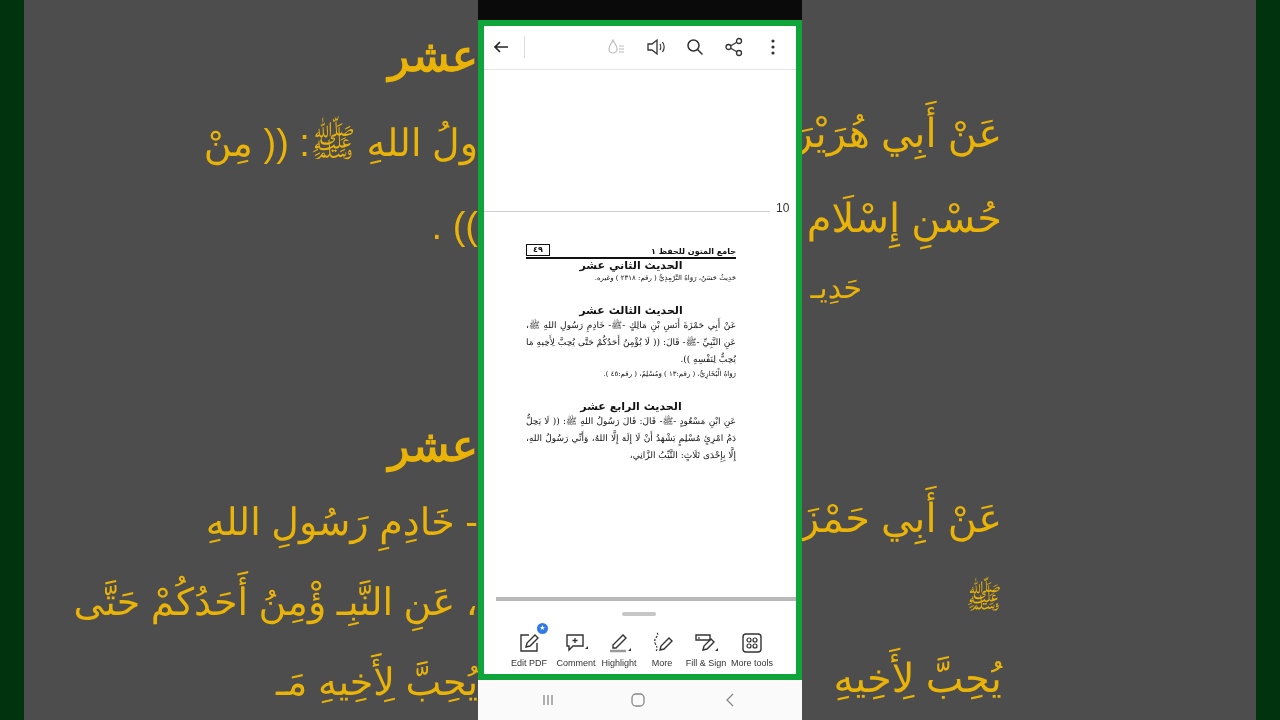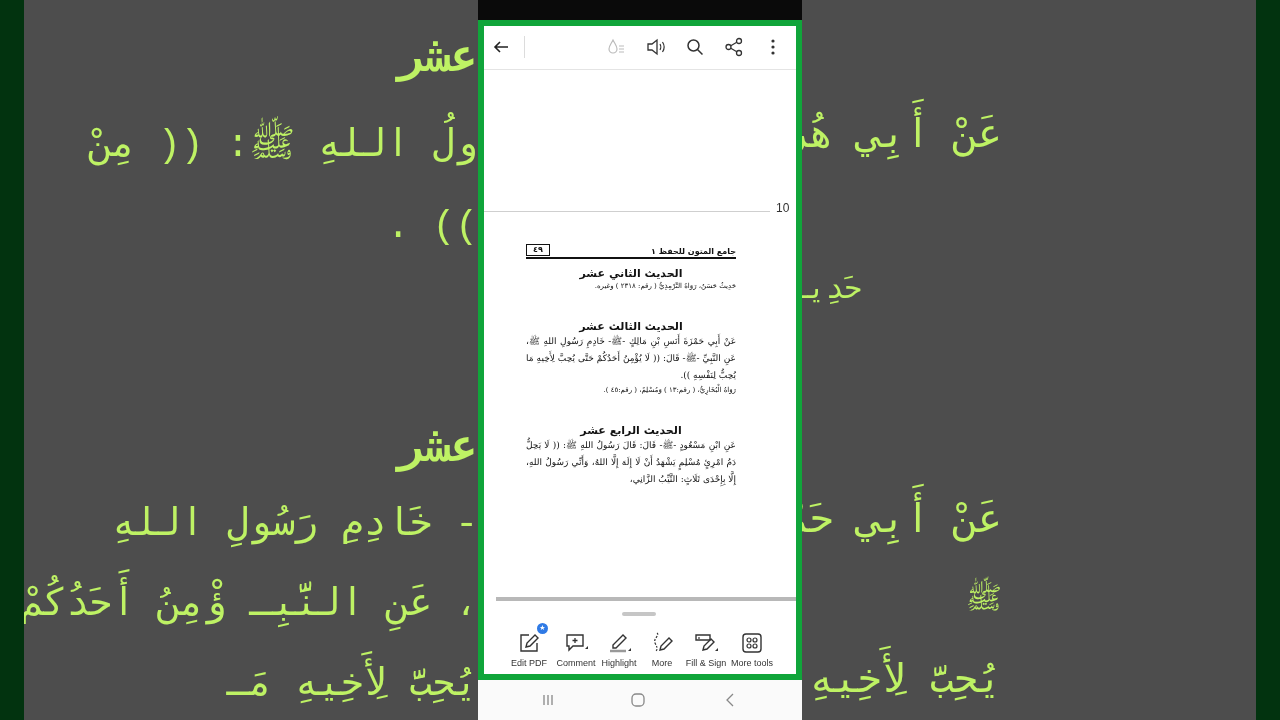--- a/index.html
+++ b/index.html
@@ -4,38 +4,38 @@
 <style>
   * { box-sizing: border-box; margin: 0; padding: 0; }
   html, body { width: 1280px; height: 720px; overflow: hidden; background: #4a4a4a; font-family: "DejaVu Sans", sans-serif; }
   .stage { position: relative; width: 1280px; height: 720px; }
   .side-strip { position: absolute; top: 0; width: 24px; height: 720px; background: #02330f; }
   .side-strip.left { left: 0; }
   .side-strip.right { right: 0; }
   .bg-panel { position: absolute; top: 0; height: 720px; background: #4d4d4d; overflow: hidden; color: #111; }
   .bg-panel.left { left: 24px; width: 454px; }
   .bg-panel.right { left: 802px; width: 454px; }
-  .bg-text { position: absolute; font-family: Liberation Mono, monospace; color: #bef264; white-space: nowrap; direction: rtl; }
+  .bg-text { position: absolute; font-family: Liberation Sans, sans-serif; color: #eab308; white-space: nowrap; direction: rtl; }
 
   .phone { position: absolute; left: 478px; top: 0; width: 324px; height: 720px; background: #000; }
   .status-bar { height: 20px; background: #0a0a0a; }
   .app-frame { position: absolute; left: 0; top: 20px; width: 324px; height: 660px; border: 6px solid #10a53a; background: #fff; overflow: hidden; }
   .toolbar { height: 44px; display: flex; align-items: center; position: relative; border-bottom: 1px solid #e4e4e4; }
   .tb-btn { position: absolute; top: 8px; width: 26px; height: 26px; display: flex; align-items: center; justify-content: center; }
   .tb-sep { position: absolute; left: 40px; top: 10px; width: 1px; height: 22px; background: #dcdcdc; }
 
   .doc-area { position: absolute; top: 45px; left: 0; width: 340px; height: 530px; background: #fff; }
   .page-sep { position: absolute; left: 0; top: 140px; width: 286px; height: 1px; background: #cfcfcf; }
   .page-num-badge { position: absolute; left: 292px; top: 130px; font-size: 12px; color: #333; font-family: "Liberation Sans", sans-serif; }
 
   .page { position: absolute; left: 42px; top: 170px; width: 210px; direction: rtl; color: #111; font-family: "DejaVu Sans", sans-serif; }
   .page-header { display: flex; align-items: flex-end; justify-content: space-between; border-bottom: 2px solid #111; padding-bottom: 1px; height: 18px; }
   .page-header .pnum { border: 1px solid #111; font-size: 8px; padding: 0 6px; line-height: 10px; font-weight: bold; }
   .page-header .ptitle { font-size: 8px; font-weight: bold; }
-  .hadith-title { text-align: center; font-weight: bold; font-size: 11px; margin-top: 8px; }
+  .hadith-title { text-align: center; font-weight: bold; font-size: 11px; margin-top: 0; }
   .hadith-text { font-size: 9px; line-height: 17px; font-family: "DejaVu Serif", serif; text-align: justify; }
   .hadith-ref { font-size: 7px; line-height: 12px; font-family: "DejaVu Serif", serif; }
   .gap { height: 20px; }
 
   .scroll-track { position: absolute; left: 12px; top: 571px; width: 300px; height: 4px; background: #b8b8b8; }
   .side-handle { position: absolute; left: -6px; top: 590px; width: 14px; height: 36px; background: #e0e0e0; border-radius: 0 6px 6px 0; display: flex; align-items: center; justify-content: center; }
 
   .bottom-tools { position: absolute; top: 578px; left: 0; width: 312px; height: 76px; background: #fff; }
   .grab-bar { position: absolute; left: 138px; top: 8px; width: 34px; height: 4px; border-radius: 2px; background: #c6c6c6; }
   .tool { position: absolute; top: 26px; width: 50px; display: flex; flex-direction: column; align-items: center; }
@@ -58,20 +58,21 @@
     <div class="bg-text" style="right:0; top:30px; font-size:44px; font-weight:bold;">عشر</div>
     <div class="bg-text" style="right:0; top:120px; font-size:38px;">ولُ اللهِ ﷺ: (( مِنْ</div>
     <div class="bg-text" style="right:0; top:205px; font-size:38px;">)) .</div>
     <div class="bg-text" style="right:0; top:420px; font-size:44px; font-weight:bold;">عشر</div>
     <div class="bg-text" style="right:0; top:500px; font-size:38px;">- خَادِمِ رَسُولِ اللهِ</div>
     <div class="bg-text" style="right:0; top:580px; font-size:38px;">، عَنِ النَّبِـ ؤْمِنُ أَحَدُكُمْ حَتَّى</div>
     <div class="bg-text" style="right:0; top:660px; font-size:38px;">يُحِبَّ لِأَخِيهِ مَـ</div>
   </div>
   <div class="bg-panel right">
     <div class="bg-text" style="left:0; width:200px; top:110px; font-size:40px;">عَنْ أَبِي هُرَيْرَ</div>
+    <div class="bg-text" style="left:0; width:200px; top:195px; font-size:40px;">حُسْنِ إِسْلَام</div>
     <div class="bg-text" style="left:0; width:60px; top:270px; font-size:30px;">حَدِيـ</div>
     <div class="bg-text" style="left:0; width:200px; top:495px; font-size:40px;">عَنْ أَبِي حَمْزَةَ</div>
     <div class="bg-text" style="left:0; width:200px; top:580px; font-size:30px;">ﷺ</div>
     <div class="bg-text" style="left:0; width:200px; top:655px; font-size:40px;">يُحِبَّ لِأَخِيهِ</div>
   </div>
 
   <div class="phone">
     <div class="status-bar"></div>
 
     <div class="app-frame">

